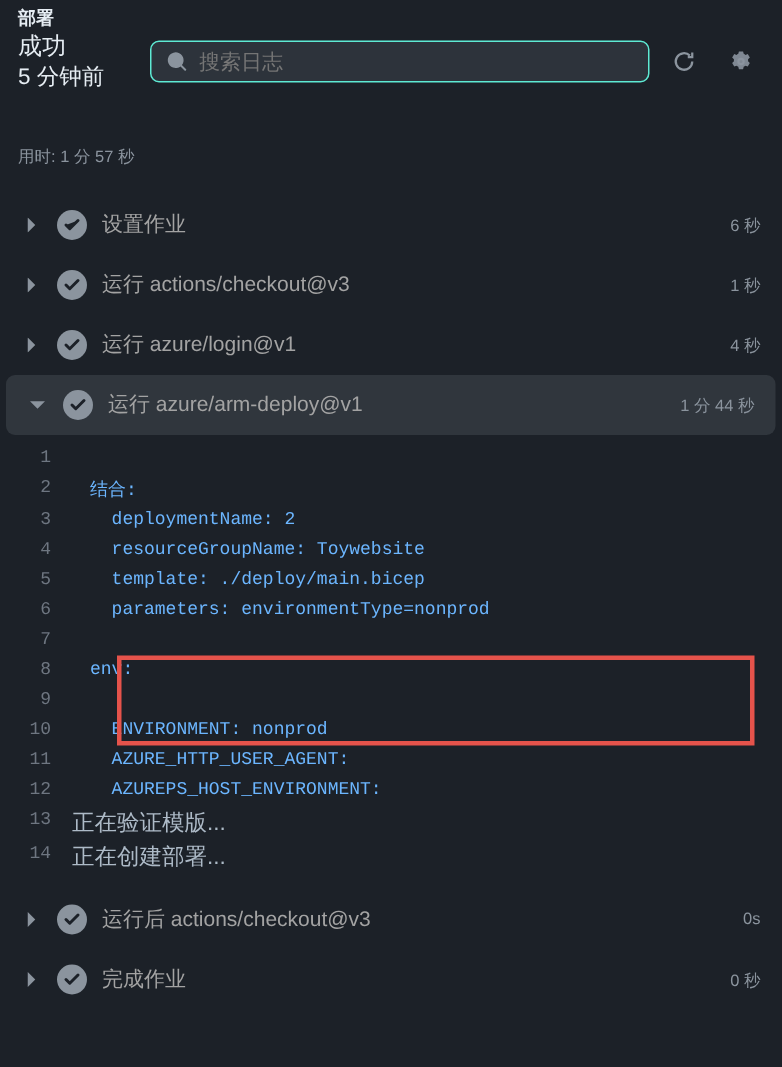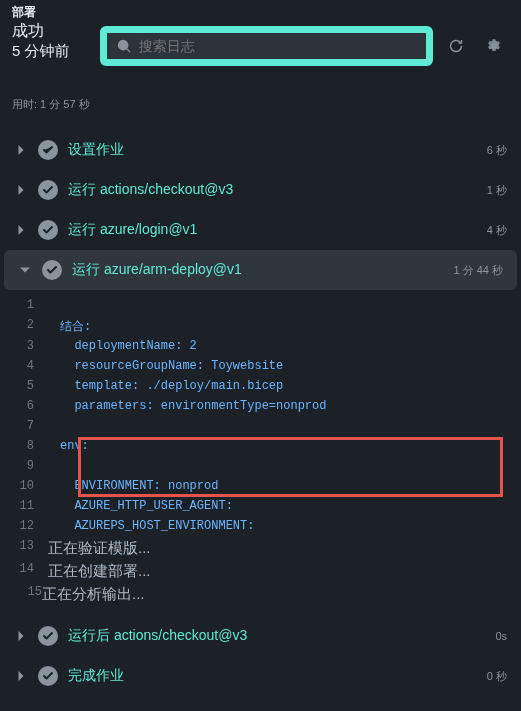--- a/index.html
+++ b/index.html
@@ -28,21 +28,21 @@
     display: flex;
     align-items: center;
     gap: 8px;
     margin-top: 22px;
   }
   .search {
     flex: 1;
     display: flex;
     align-items: center;
     background: #2d333b;
-    border: 7px solid #5eead4;
+    border: 1px solid #5eead4;
     border-radius: 6px;
     padding: 5px 10px;
     color: #8b949e;
     gap: 8px;
   }
   .search input {
     background: transparent;
     border: none;
     outline: none;
     color: #c9d1d9;
@@ -74,21 +74,21 @@
     display: flex; align-items: center; justify-content: center;
     color: #8b949e;
   }
   .check {
     width: 20px; height: 20px;
     border-radius: 50%;
     background: #8b949e;
     display: flex; align-items: center; justify-content: center;
     flex-shrink: 0;
   }
-  .step-name { flex: 1; color: #5eead4; font-size: 14px; }
+  .step-name { flex: 1; color: #a3a3a3; font-size: 14px; }
   .step-time { color: #8b949e; font-size: 11px; }
   .log {
     font-family: ui-monospace, SFMono-Regular, Consolas, "Liberation Mono", monospace;
     font-size: 12px;
     padding: 6px 0 10px 0;
   }
   .log-line {
     display: flex;
     align-items: flex-start;
     padding: 2px 0;
@@ -271,24 +271,20 @@
       </div>
 
     <div class="log-line">
         <span class="ln">13</span>
         <span class="lc" style="font-size:15px;font-family:-apple-system,sans-serif">正在验证模版...</span>
       </div>
     <div class="log-line">
         <span class="ln">14</span>
         <span class="lc" style="font-size:15px;font-family:-apple-system,sans-serif">正在创建部署...</span>
       </div>
-    <div class="log-line" style="margin-left:8px">
-        <span class="ln">15</span>
-        <span class="lc" style="font-size:15px;font-family:-apple-system,sans-serif;margin-left:-14px">正在分析输出...</span>
-      </div>
   </div>
 
   <div class="step">
     <span class="chevron">
         <svg width="10" height="10" viewBox="0 0 8 8" fill="currentColor">
           <path d="M2 0l4 4-4 4z"></path>
         </svg>
       </span>
     <span class="check">
         <svg width="12" height="12" viewBox="0 0 12 12">

